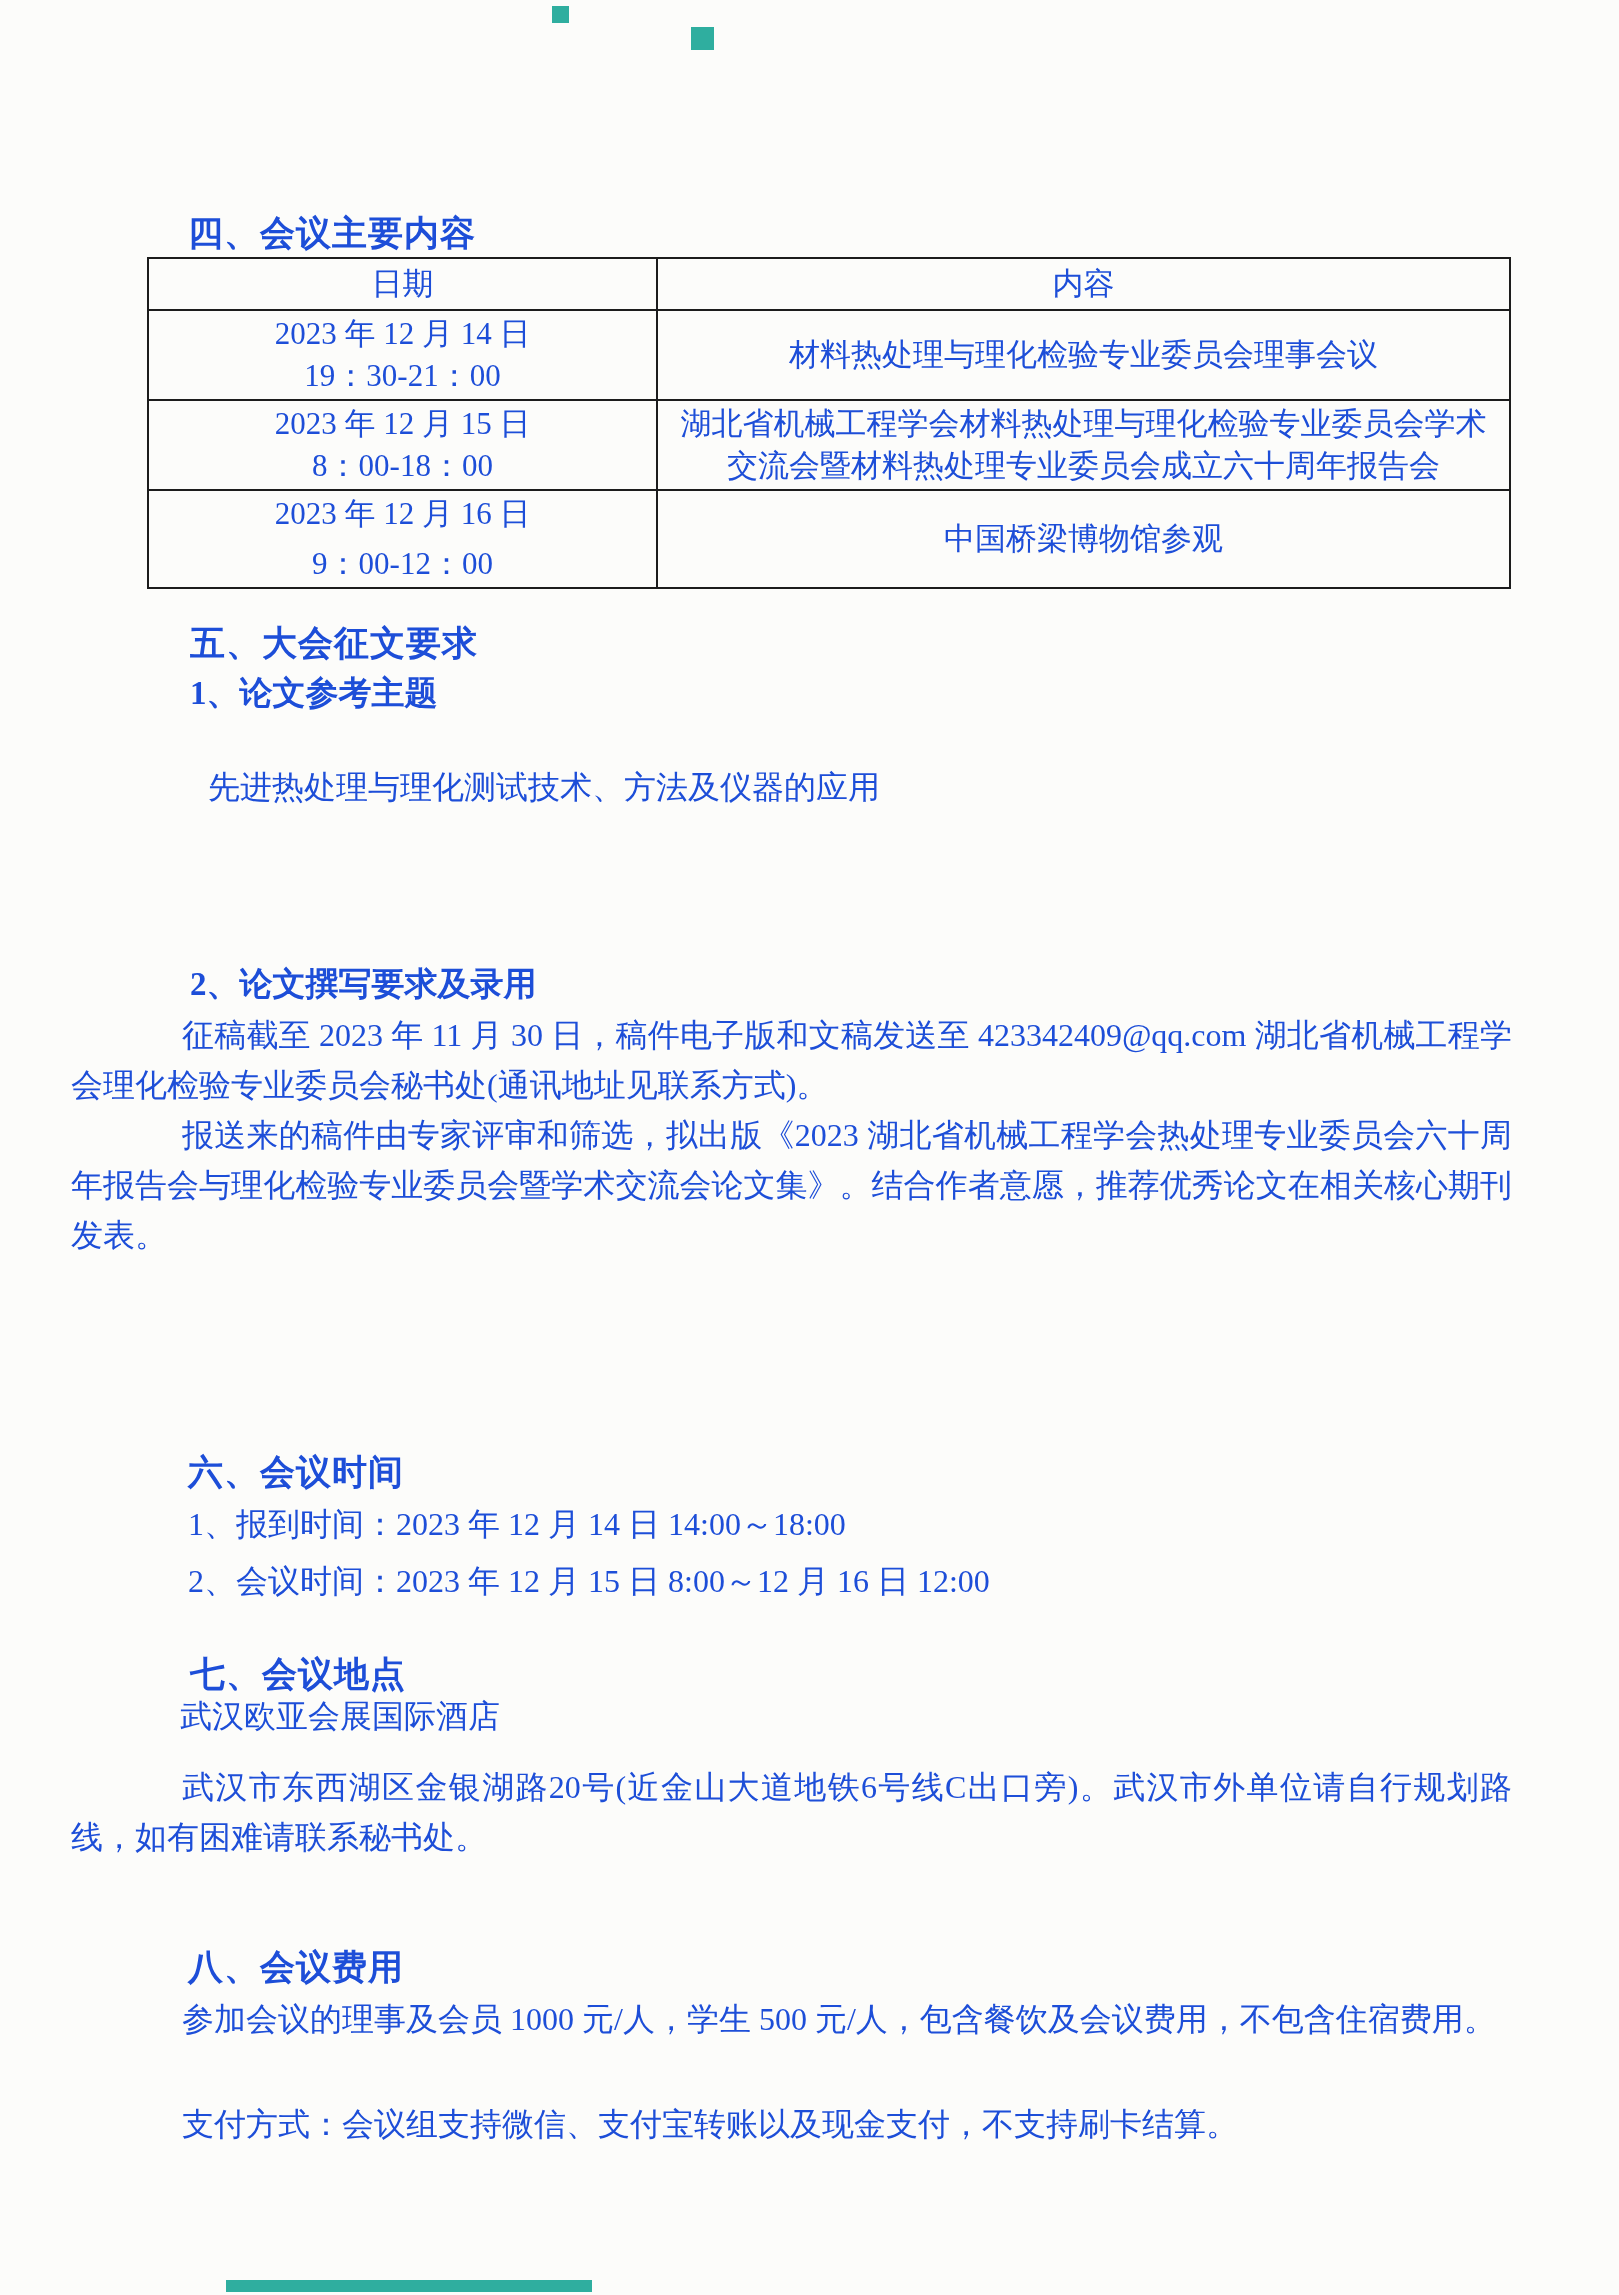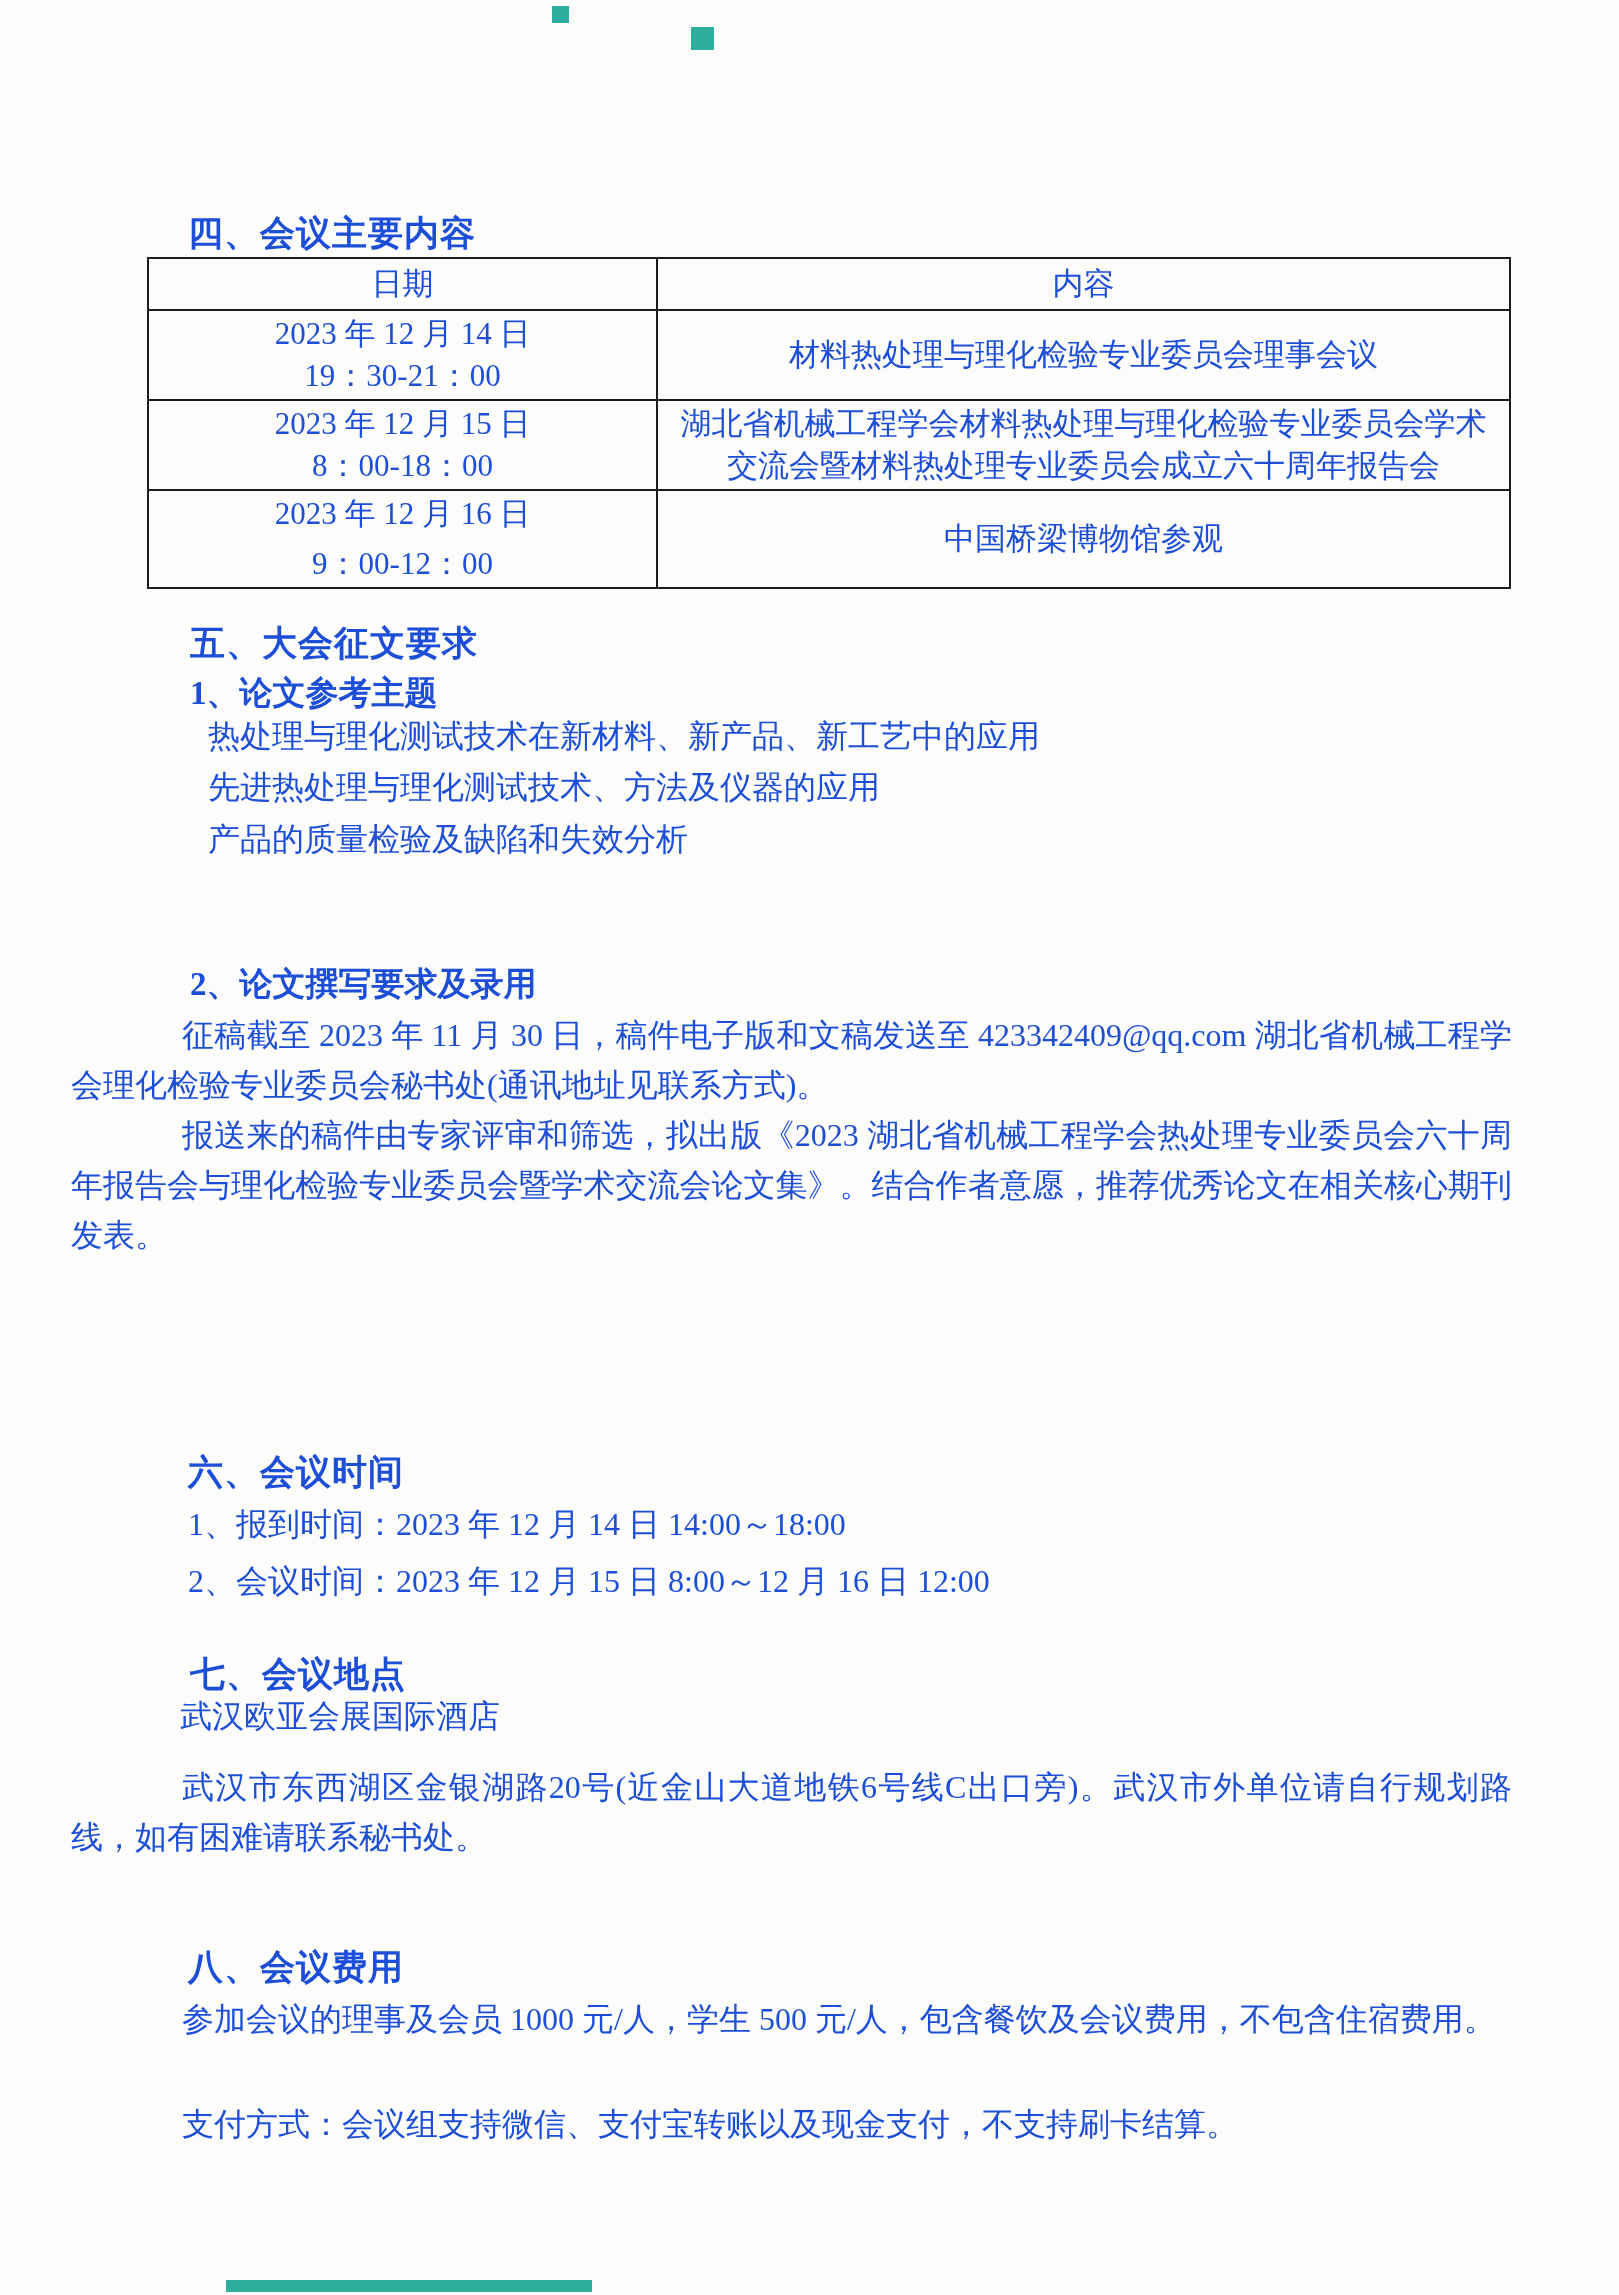--- a/index.html
+++ b/index.html
@@ -101,23 +101,21 @@
         <span style="display:block;margin-top:8px;">9：00-12：00</span>
       </td>
       <td class="content-cell">中国桥梁博物馆参观</td>
     </tr>
   </tbody>
     </table>
 
   <div class="abs sec-title" style="left:190px;top:620px;">五、大会征文要求</div>
   <div class="abs sub-title" style="left:190px;top:671px;">1、论文参考主题</div>
 
-  <div class="abs body-line" style="left:208px;top:715px;">热处理与理化测试技术在新材料、新产品、新工艺中的应用</div>
   <div class="abs body-line" style="left:208px;top:766px;">先进热处理与理化测试技术、方法及仪器的应用</div>
-  <div class="abs body-line" style="left:208px;top:818px;">产品的质量检验及缺陷和失效分析</div>
 
   <div class="abs sub-title" style="left:190px;top:962px;">2、论文撰写要求及录用</div>
 
   <div class="abs para-block" style="left:71px;top:1010px;">
     <p>征稿截至 2023 年 11 月 30 日，稿件电子版和文稿发送至 423342409@qq.com 湖北省机械工程学会理化检验专业委员会秘书处(通讯地址见联系方式)。</p>
     <p>报送来的稿件由专家评审和筛选，拟出版《2023 湖北省机械工程学会热处理专业委员会六十周年报告会与理化检验专业委员会暨学术交流会论文集》。结合作者意愿，推荐优秀论文在相关核心期刊发表。</p>
   </div>
 
   <div class="abs sec-title" style="left:188px;top:1449px;">六、会议时间</div>
   <div class="abs body-line" style="left:188px;top:1503px;text-align:center;">1、报到时间：2023 年 12 月 14 日 14:00～18:00</div>

